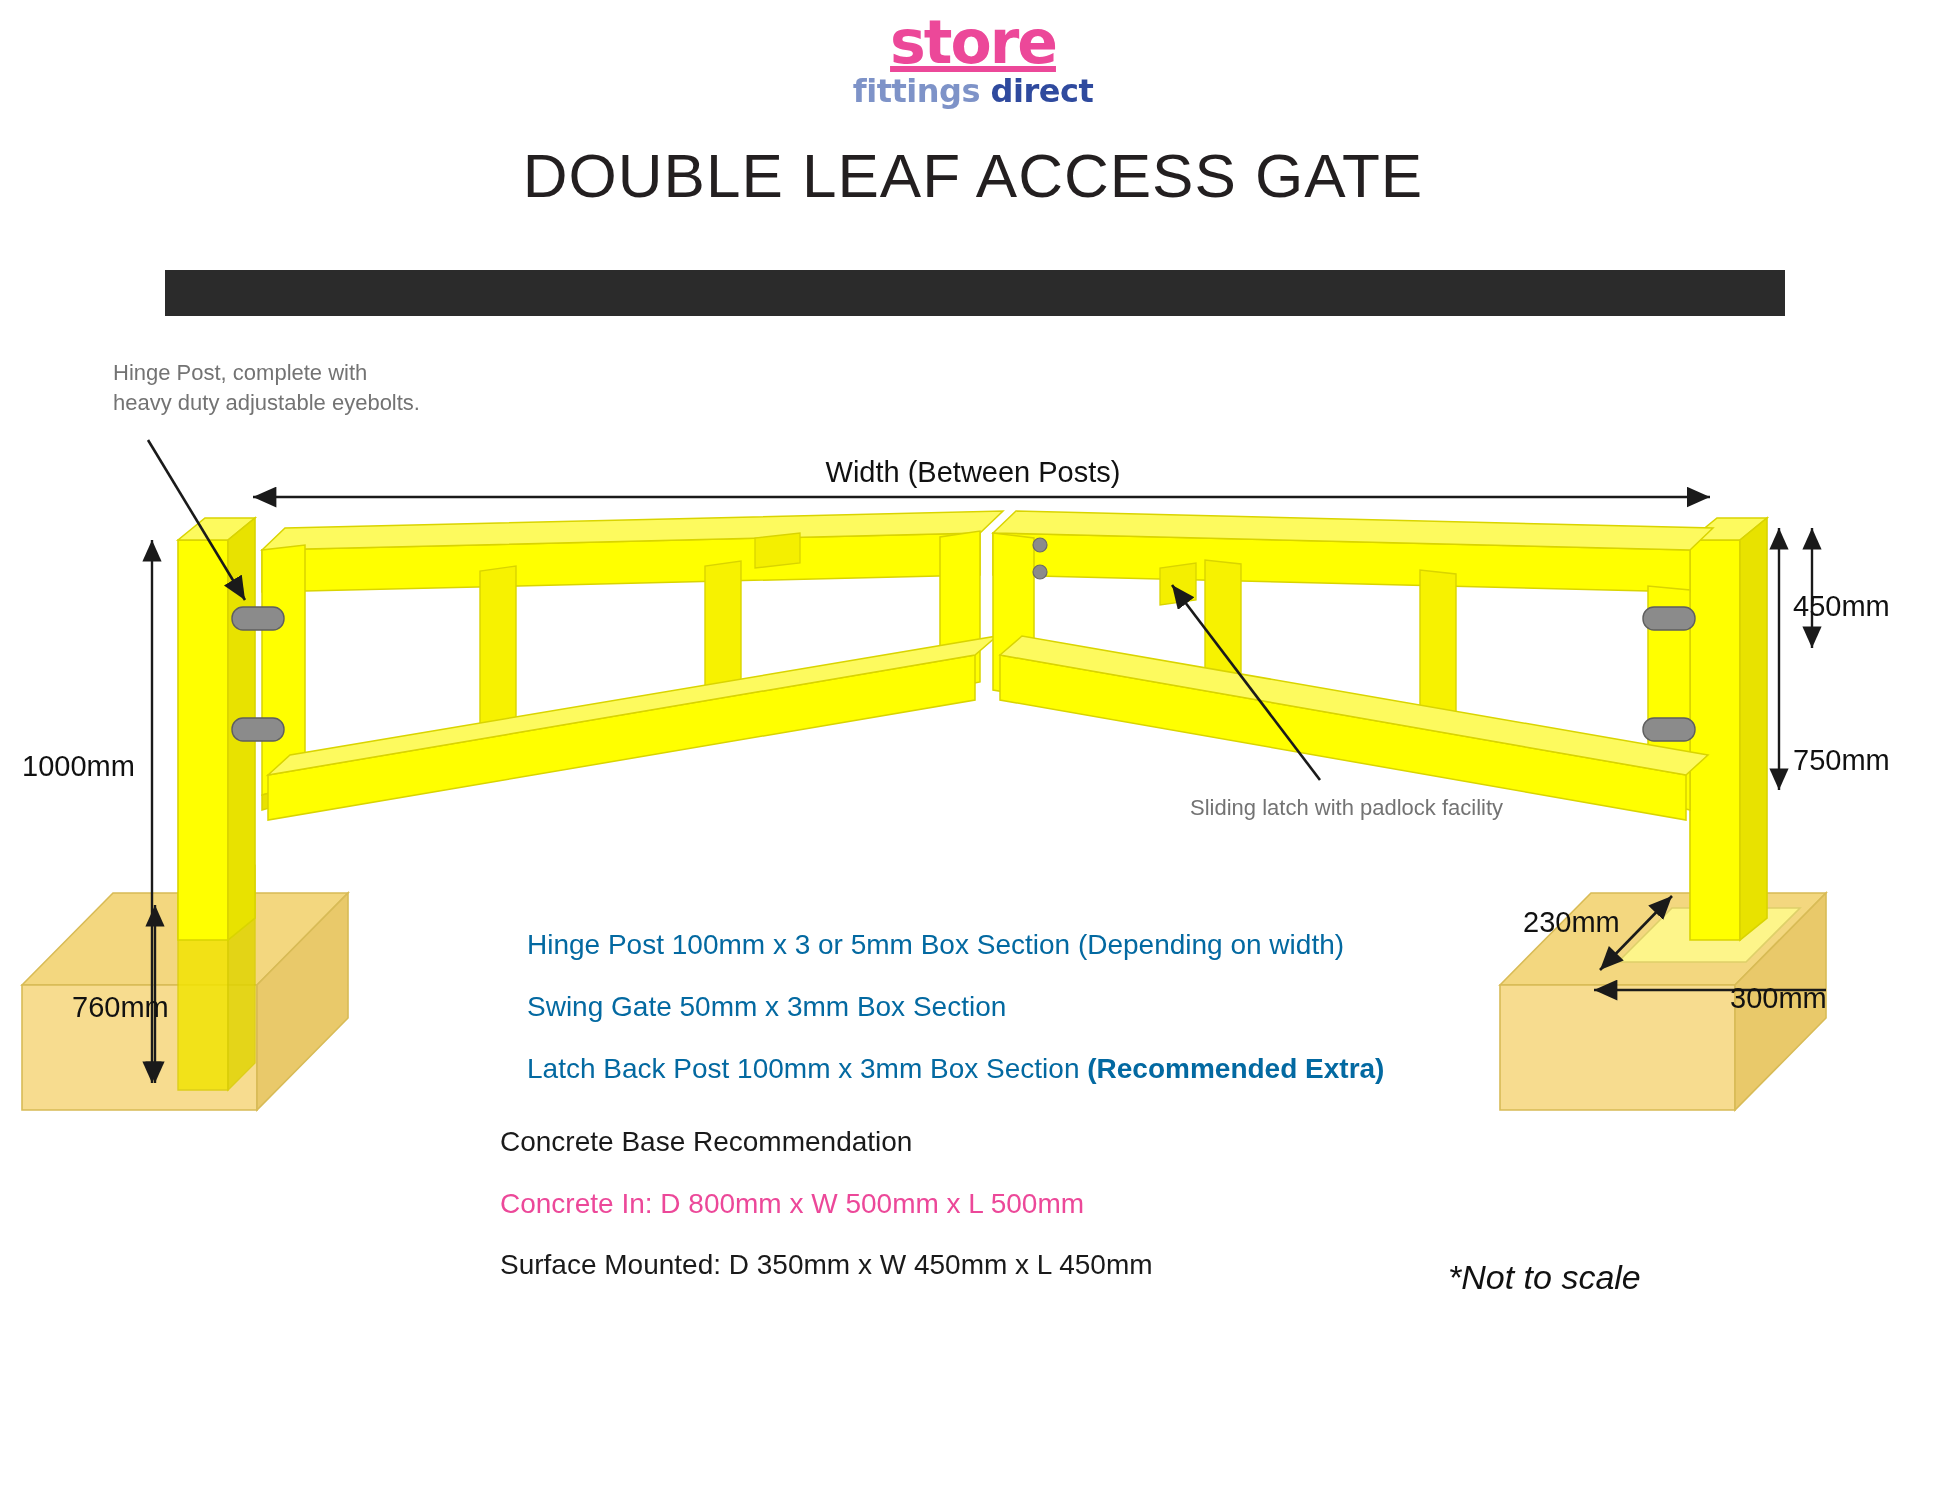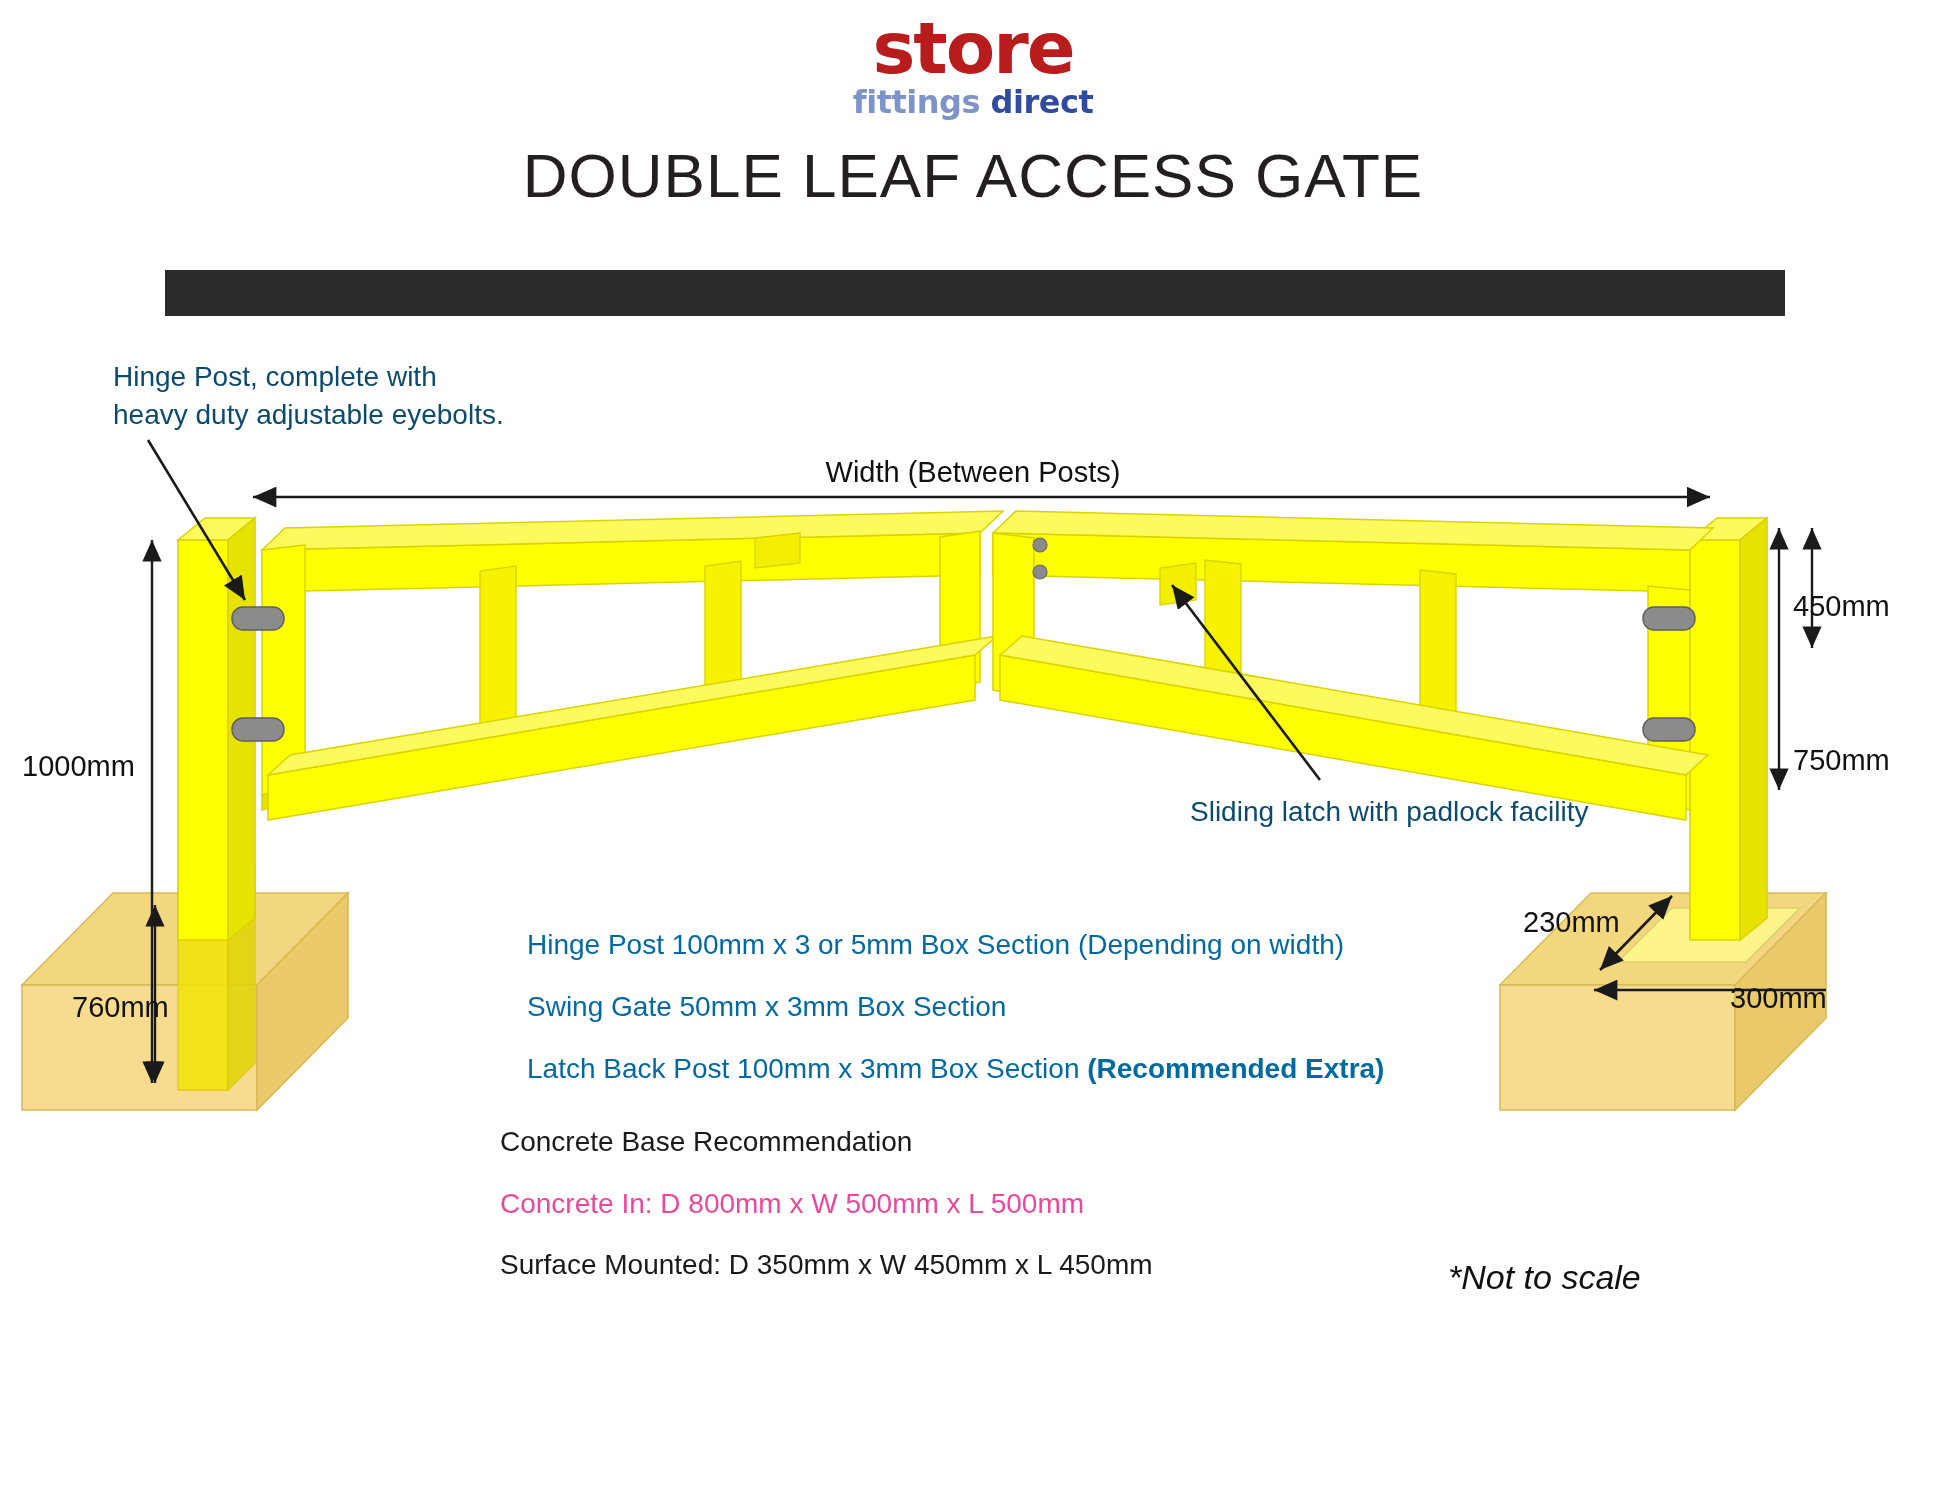--- a/index.html
+++ b/index.html
@@ -20,25 +20,26 @@
     position: absolute;
     top: 14px;
     left: 0;
     width: 1946px;
     text-align: center;
     line-height: 1;
   }
   .logo-store {
     font-family: "DejaVu Sans", sans-serif;
     font-weight: bold;
-    font-size: 72px;
-    color: #b91c1c;
+    font-size: 60px;
+    color: #ec4899;
     letter-spacing: -2px;
     display: block;
     line-height: 0.95;
+    text-decoration: underline;
   }
   .logo-sub {
     display: block;
     font-family: "DejaVu Sans", sans-serif;
     font-weight: bold;
     font-size: 32px;
     letter-spacing: -0.5px;
     margin-top: 4px;
   }
   .logo-fittings { color: #7e93c8; }
@@ -64,22 +65,22 @@
     top: 270px;
     width: 1620px;
     height: 46px;
     background: #2b2b2b;
   }
 
   
   .anno {
     position: absolute;
     font-family: "Liberation Sans", sans-serif;
-    font-size: 28px;
-    color: #0c4a6e;
+    font-size: 22px;
+    color: #737373;
     line-height: 1.35;
     white-space: pre;
   }
   .anno-hinge {
     left: 113px;
     top: 358px;
   }
   .anno-latch {
     left: 1190px;
     top: 793px;

